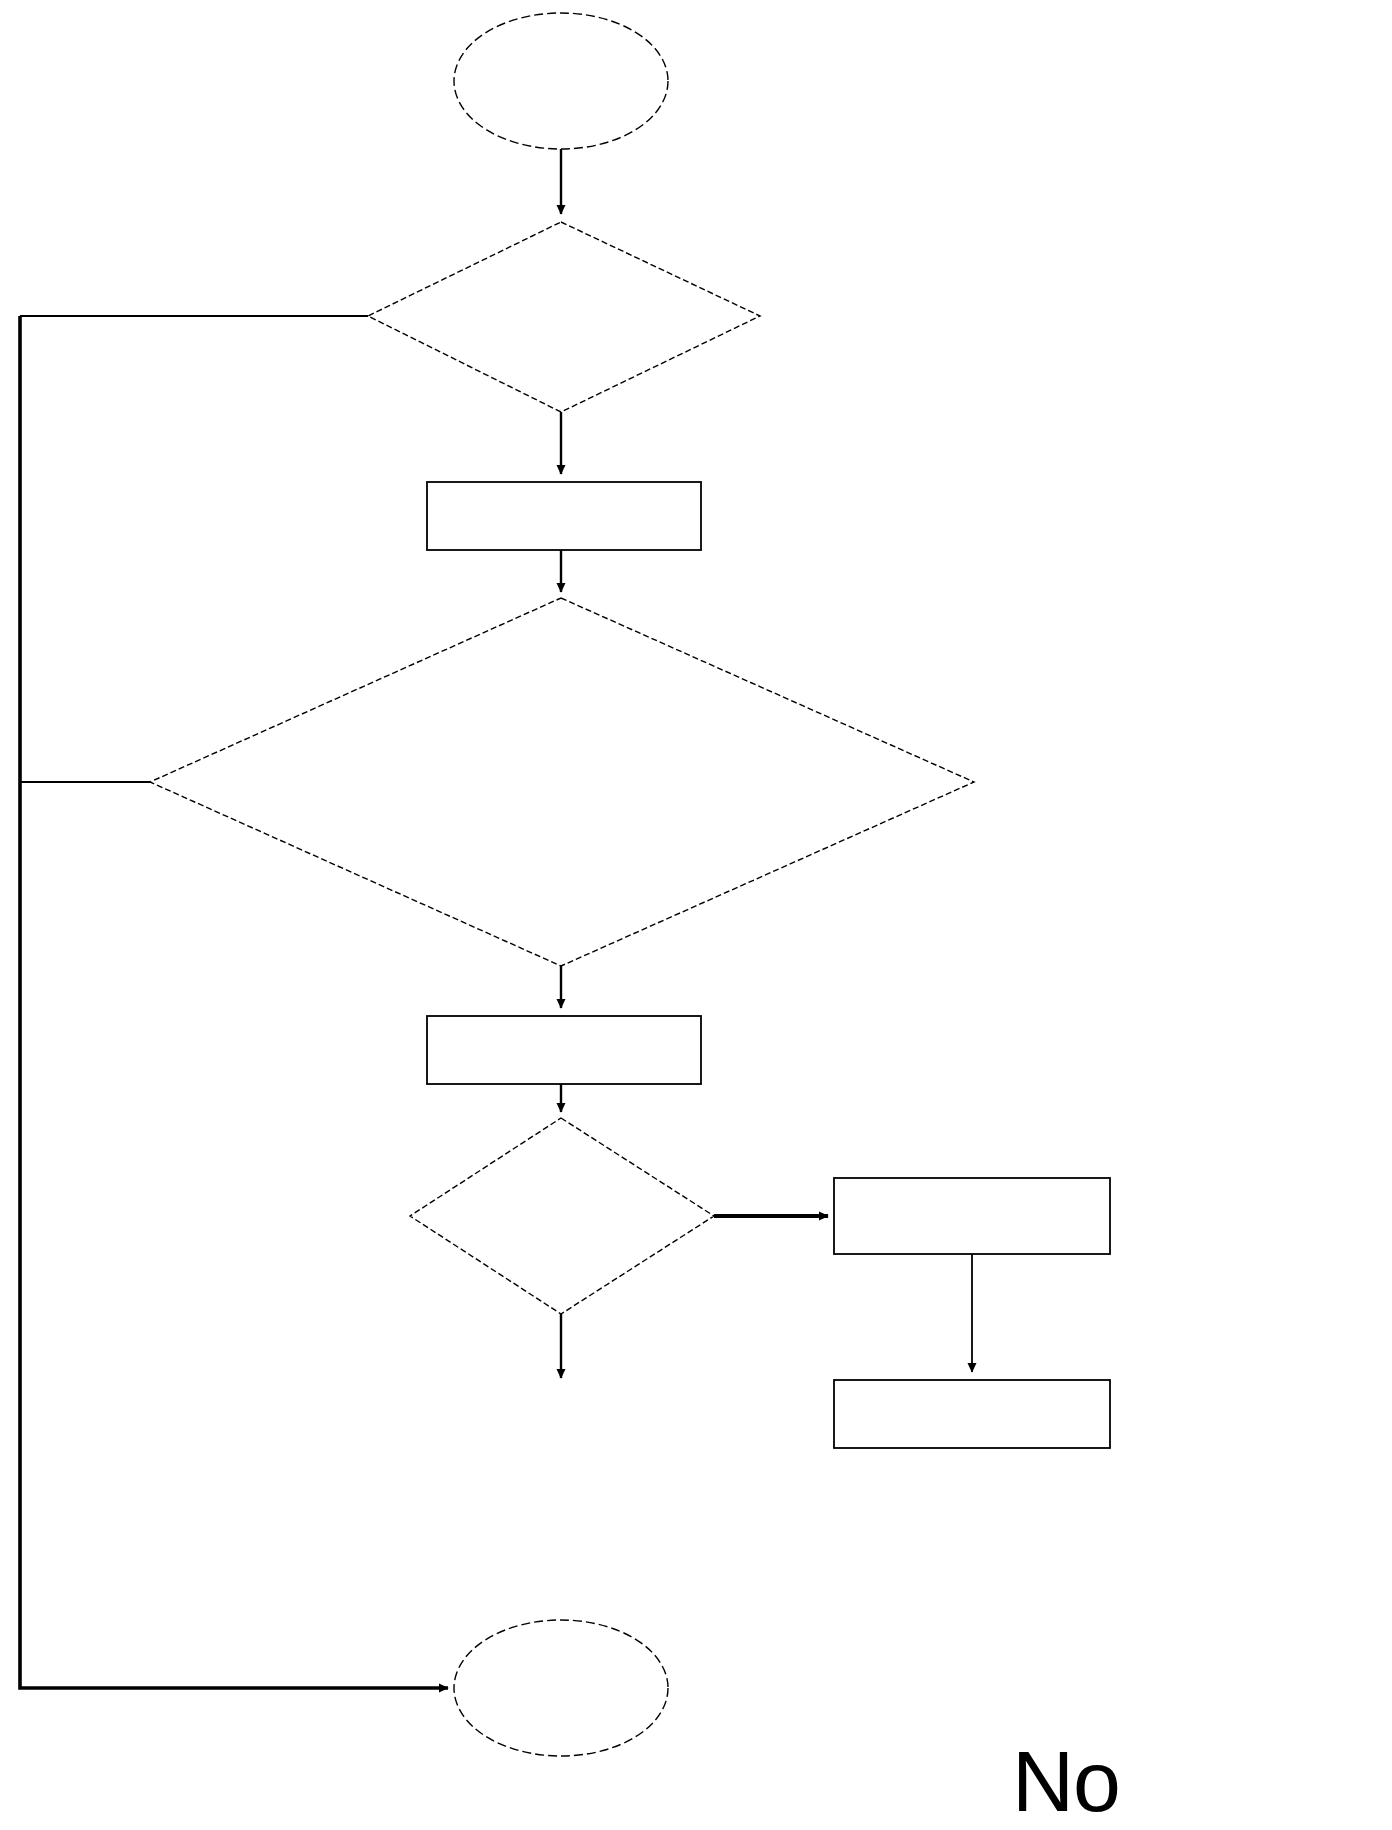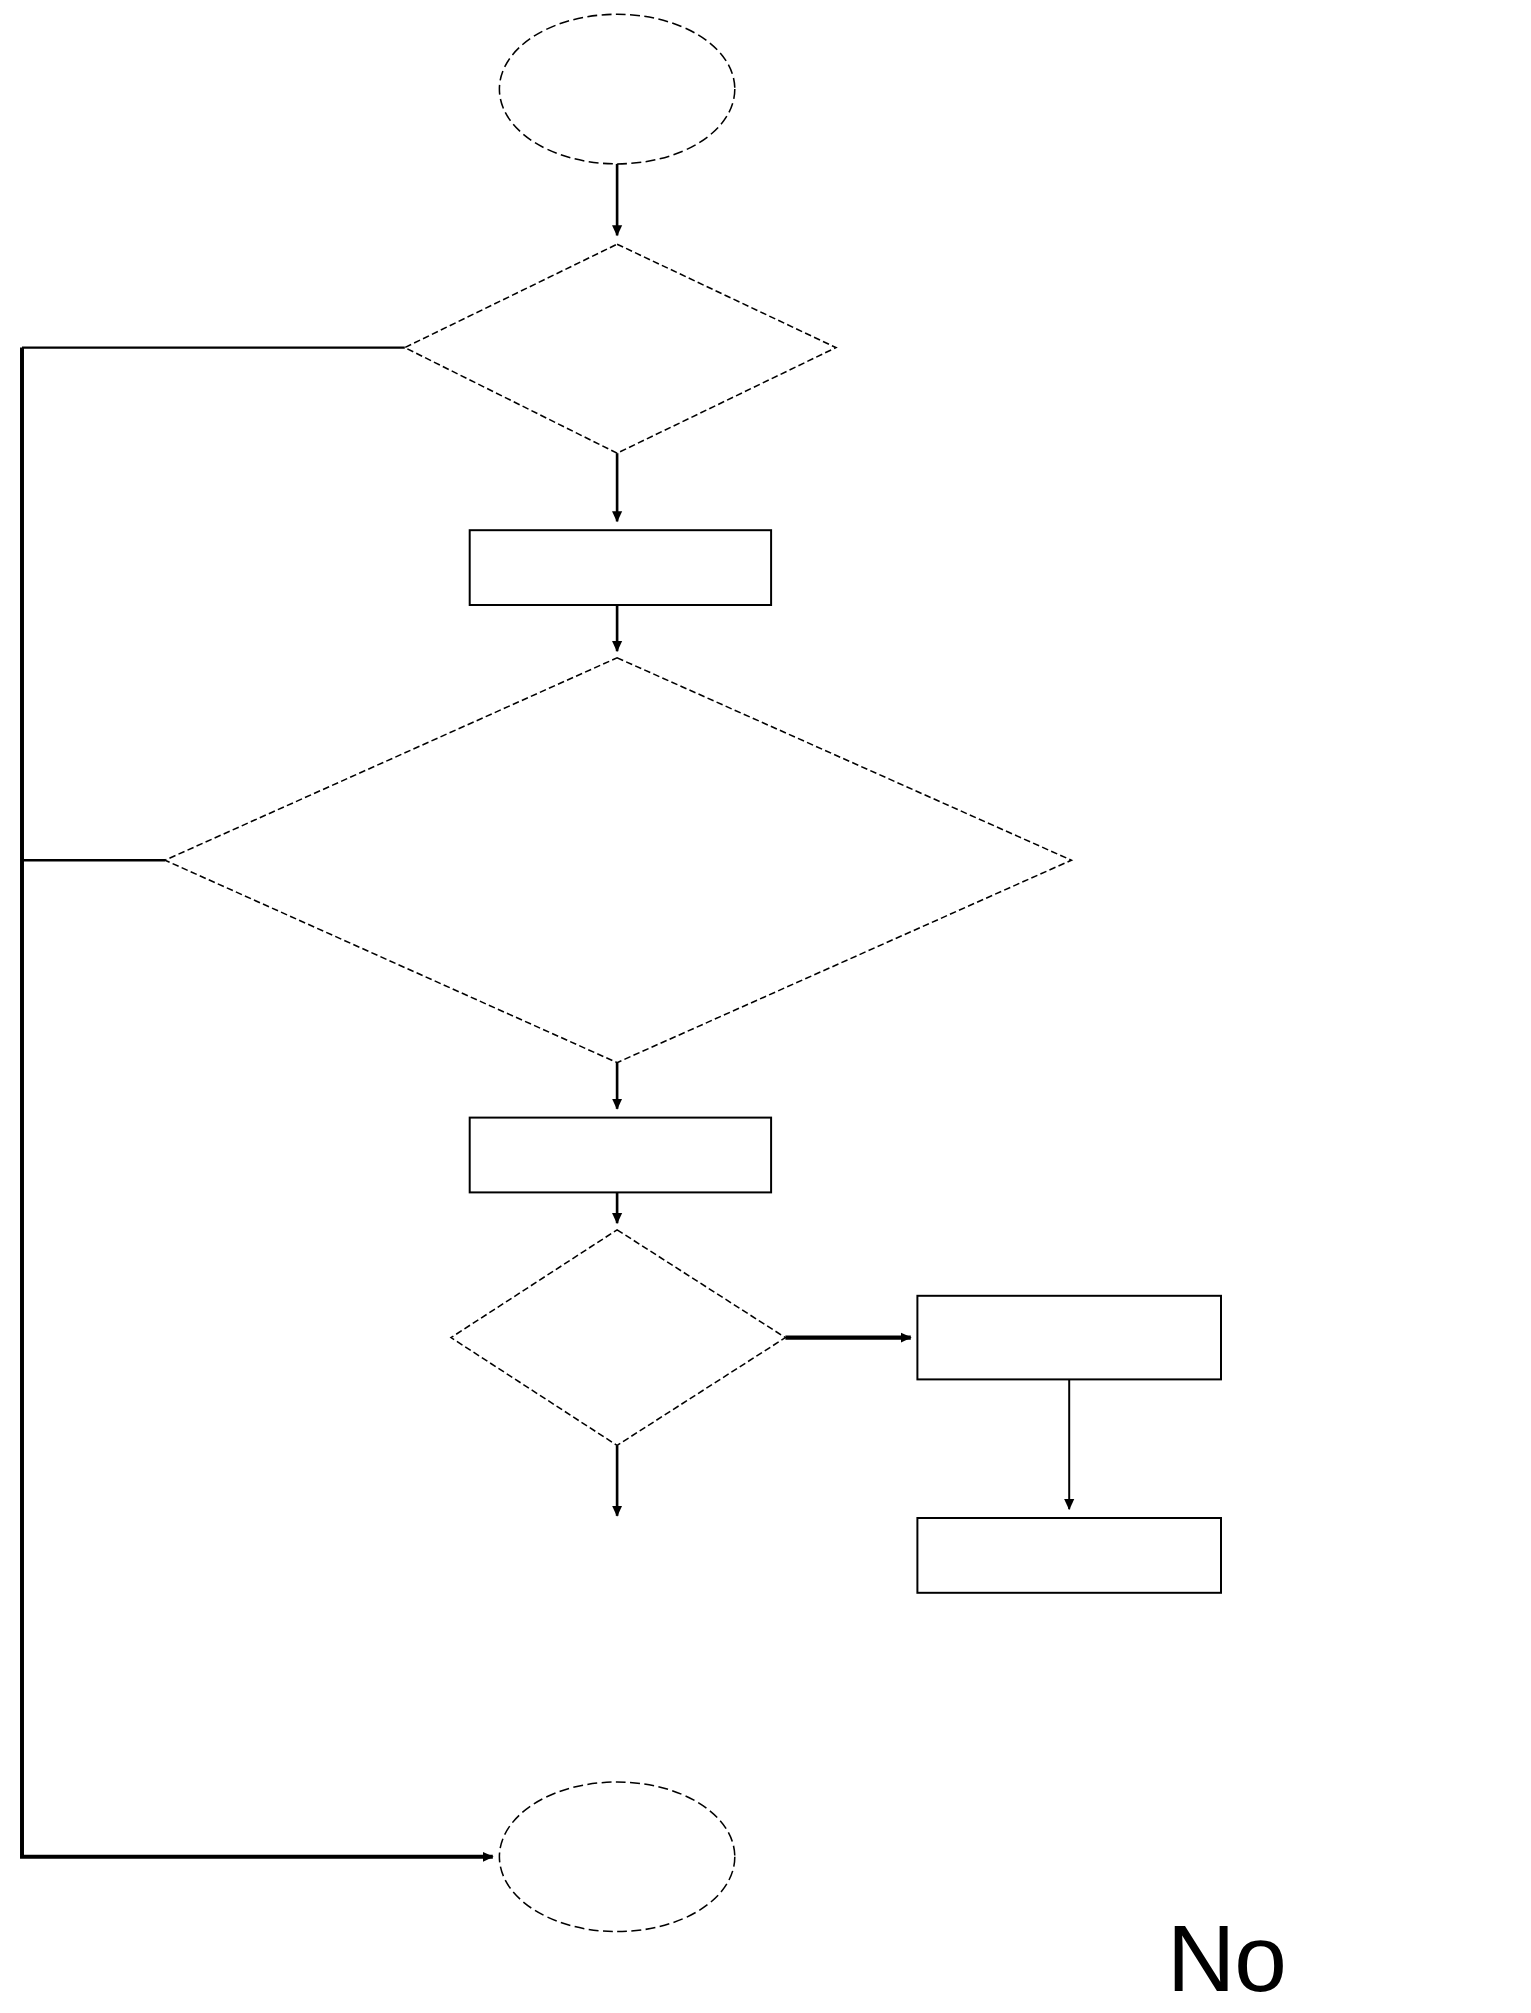--- a/index.html
+++ b/index.html
@@ -26,21 +26,21 @@
     position: absolute;
     font-family: "Liberation Sans", sans-serif;
     color: #000000;
     text-align: center;
     line-height: 1.15;
     white-space: pre-line;
     pointer-events: none;
   }
   #no-label {
     position: absolute;
-    left: 1061px;
+    left: 1012px;
     top: 1738px;
     font-family: "Liberation Sans", sans-serif;
     font-size: 86px;
     line-height: 1;
     color: #000000;
     letter-spacing: -1px;
   }
 </style>
 </head>
 <body>

